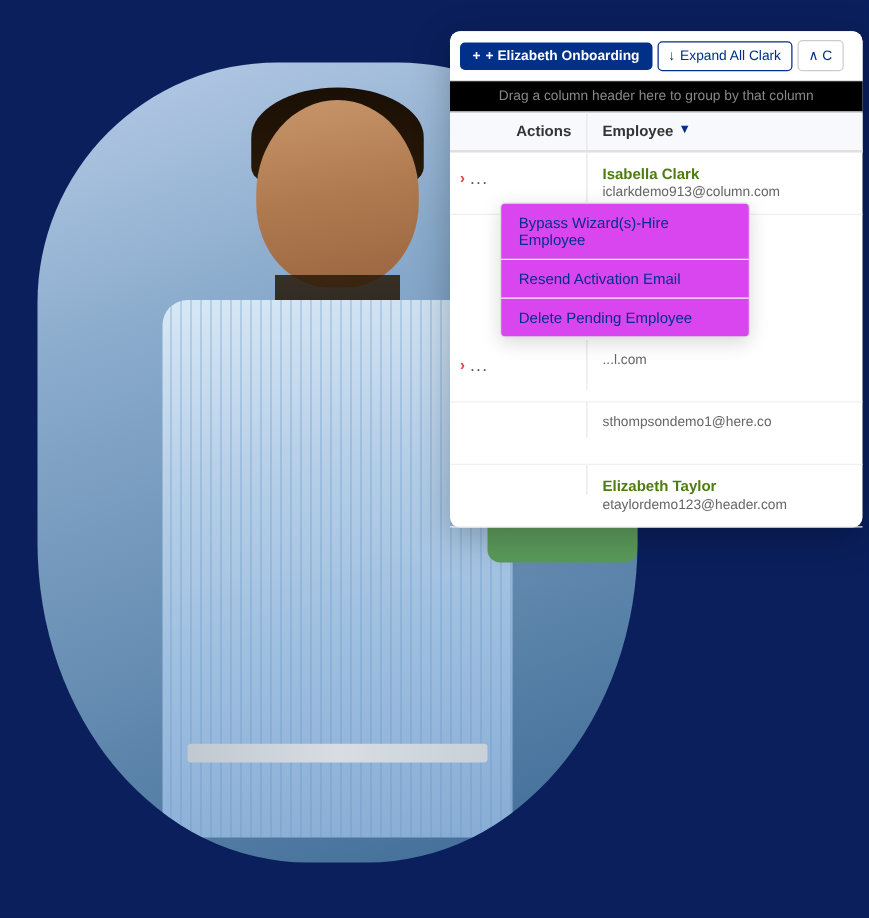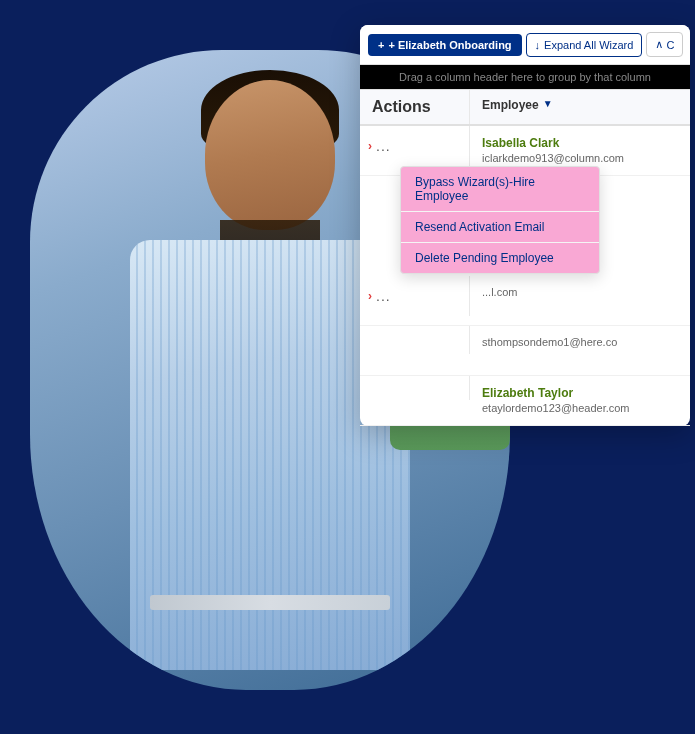--- a/index.html
+++ b/index.html
@@ -200,23 +200,24 @@
     .col-headers {
       display: flex;
       border-bottom: 2px solid #e0e0e0;
       background: #f8f9fc;
     }
 
     .col-actions {
       width: 110px;
       padding: 8px 12px;
       font-weight: bold;
-      font-size: 16px;
+      font-size: 12px;
       color: #333;
       border-right: 1px solid #e8e8e8;
+      text-align: right;
     }
 
     .col-employee {
       flex: 1;
       padding: 8px 12px;
       font-weight: bold;
       font-size: 12px;
       color: #333;
       display: flex;
       gap: 4px;
@@ -276,21 +277,21 @@
       color: #666;
       font-size: 11px;
     }
 
     
     .dropdown-menu {
       position: absolute;
       top: 40px;
       left: 40px;
       width: 200px;
-      background: #f9a8d4;
+      background: #d946ef;
       border: 1px solid #e0e0e0;
       border-radius: 4px;
       box-shadow: 0 4px 15px rgba(0,0,0,0.15);
       z-index: 100;
     }
 
     .dropdown-item {
       padding: 8px 14px;
       font-size: 12px;
       color: #003087;
@@ -325,21 +326,21 @@
 
   <div class="ui-panel">
 
     <div class="toolbar">
       <button class="btn-initiate">
         <span>+</span>
         <span>+ Elizabeth Onboarding</span>
       </button>
       <button class="btn-expand">
         <span>↓</span>
-        <span>Expand All Wizard</span>
+        <span>Expand All Clark</span>
       </button>
       <button class="btn-collapse">
         <span>∧</span>
         <span>C</span>
       </button>
     </div>
 
     <div class="drag-hint">
       <span>Drag a column header here to group by that column</span>
     </div>

